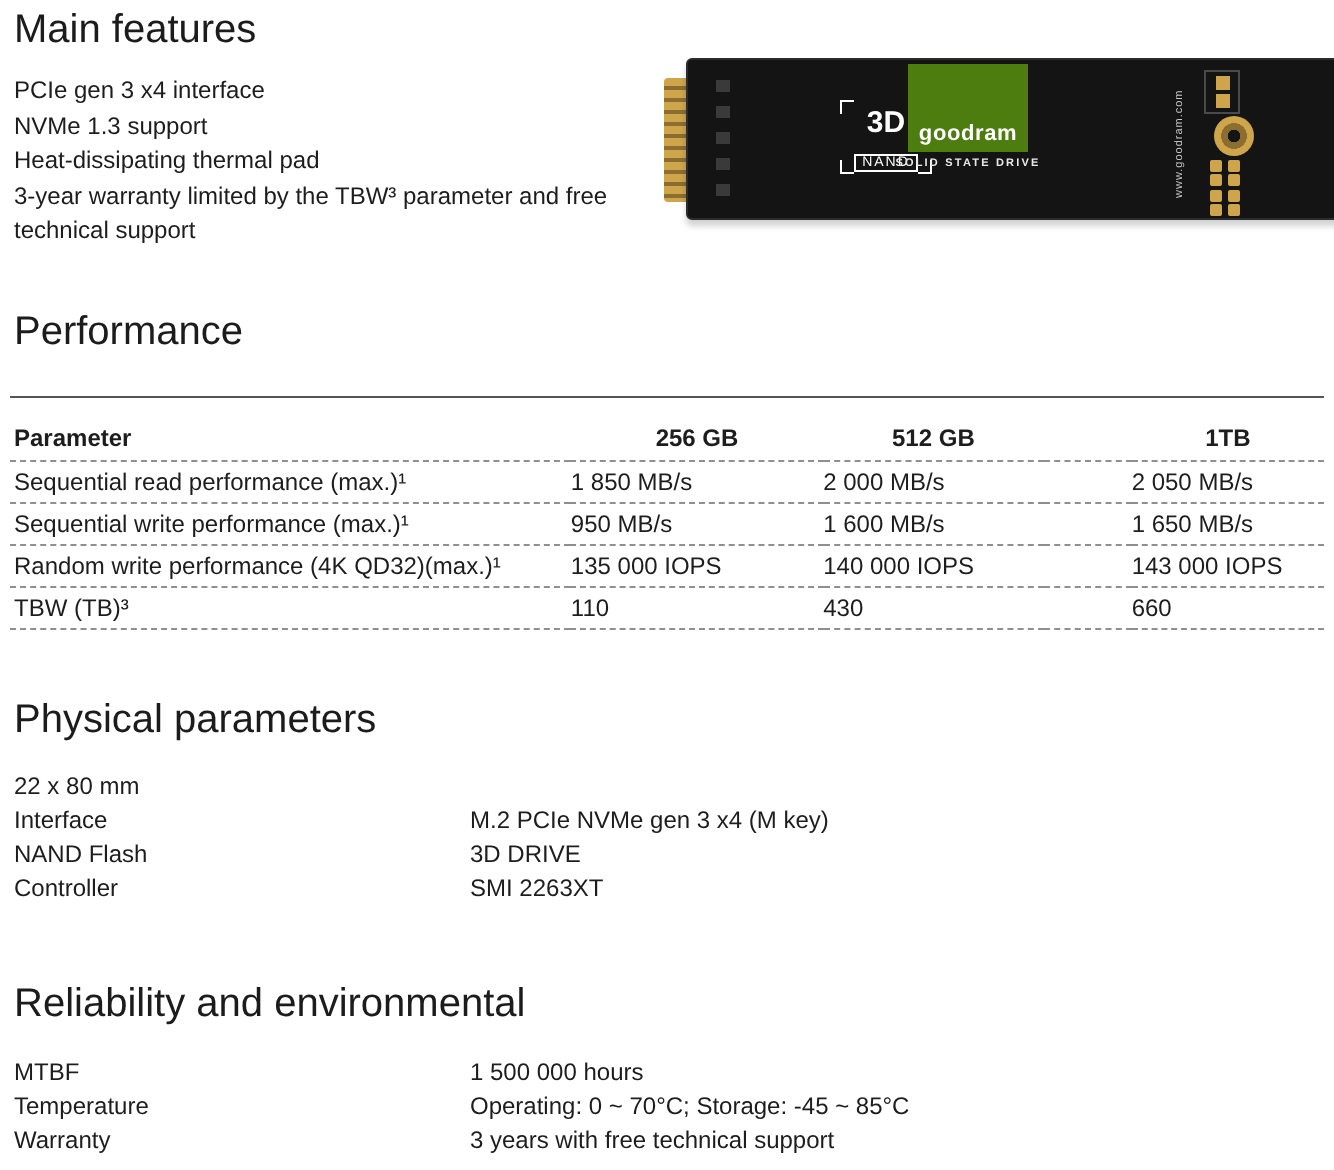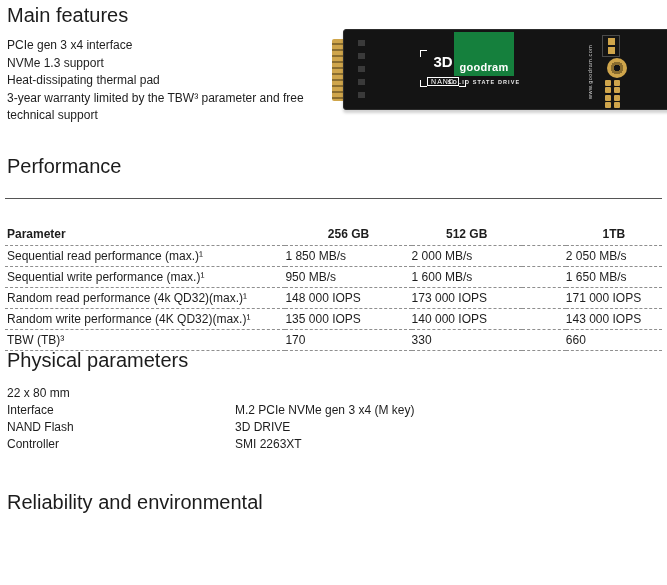--- a/index.html
+++ b/index.html
@@ -13,21 +13,21 @@
   #title-physical     { top:349px; }
   #title-reliability  { top:491px; }
 
   .features { position:absolute; left:7px; top:37px; width:302px; font-size:12px; }
   .features .feat { line-height:17.5px; }
 
   
   table.perf { position:absolute; left:5px; top:198px; width:657px;
                border-collapse:collapse; table-layout:fixed; font-size:12px; }
   table.perf th { font-weight:700; border-top:1px solid #555; border-bottom:1px dashed #8f8f8f;
-                  padding:28px 0 4px 0; }
+                  padding:13px 0 4px 0; }
   table.perf td { border-bottom:1px dashed #8f8f8f; height:21px; line-height:20px; padding:0; }
   table.perf .param { text-align:left; padding-left:2px; }
   table.perf .num   { }
 
   
   .kv { position:absolute; left:7px; font-size:12px; }
   #kv-physical   { top:385px; }
   #kv-reliability{ top:528px; }
   .kv .row { line-height:17px; display:flex; }
   .kv .k { width:228px; flex:0 0 228px; }
@@ -45,21 +45,21 @@
   .nand-badge { position:absolute; left:76px; top:20px; width:46px; height:37px;
              color:#fff; text-align:center; }
   .nand-badge .corner { position:absolute; width:7px; height:7px; }
   .corner.tl { left:0; top:0; border-left:1px solid #fff; border-top:1px solid #fff; }
   .corner.tr { right:0; top:0; border-right:1px solid #fff; border-top:1px solid #fff; }
   .corner.bl { left:0; bottom:0; border-left:1px solid #fff; border-bottom:1px solid #fff; }
   .corner.br { right:0; bottom:0; border-right:1px solid #fff; border-bottom:1px solid #fff; }
   .nand-3d   { font-size:15px; font-weight:700; line-height:17px; padding-top:3px; }
   .nand-nand { display:inline-block; font-size:7px; letter-spacing:1px; border:1px solid #fff;
                padding:0 3px; margin-top:1px; }
-  .ssd-label-blue { position:absolute; left:110px; top:2px; width:60px; height:44px; background:#15803d;
+  .ssd-label-blue { position:absolute; left:110px; top:2px; width:60px; height:44px; background:#4d7c0f;
                display:flex; align-items:flex-end; justify-content:center; }
   .ssd-brand { color:#fff; font-size:11px; font-weight:700; letter-spacing:.3px; padding-bottom:3px; }
   .ssd-subtitle { position:absolute; left:90px; top:49px; width:100px; text-align:center;
                color:#e8e8e8; font-size:5.5px; letter-spacing:1.1px; font-weight:700; }
   .ssd-sidetext { position:absolute; left:243px; top:8px; height:68px; color:#c8c8c8; font-size:5.5px;
                writing-mode:vertical-rl; transform:rotate(180deg); text-align:center; letter-spacing:.5px; }
   .ssd-padbox { position:absolute; left:258px; top:5px; width:18px; height:22px; border:1px solid #4a4a4a;
                display:flex; flex-direction:column; align-items:center; justify-content:space-evenly; }
   .ssd-padbox .pad { width:7px; height:7px; background:#cfa54b; }
   .ssd-hole { position:absolute; left:263px; top:28px; width:20px; height:20px; border-radius:50%;
@@ -145,37 +145,30 @@
         <td class="num">2 050 MB/s</td>
       </tr>
       <tr>
         <td class="param">Sequential write performance (max.)¹</td>
         <td class="num">950 MB/s</td>
         <td class="num">1 600 MB/s</td>
         <td class="num"></td>
         <td class="num">1 650 MB/s</td>
       </tr>
       <tr>
-        <td class="param">Random read performance (4k QD32)(max.)¹</td>
-        <td class="num">148 000 IOPS</td>
-        <td class="num">173 000 IOPS</td>
-        <td class="num"></td>
-        <td class="num">171 000 IOPS</td>
-      </tr>
-      <tr>
         <td class="param">Random write performance (4K QD32)(max.)¹</td>
         <td class="num">135 000 IOPS</td>
         <td class="num">140 000 IOPS</td>
         <td class="num"></td>
         <td class="num">143 000 IOPS</td>
       </tr>
       <tr>
         <td class="param">TBW (TB)³</td>
-        <td class="num">170</td>
-        <td class="num">330</td>
+        <td class="num">110</td>
+        <td class="num">430</td>
         <td class="num"></td>
         <td class="num">660</td>
       </tr>
     </tbody>
   </table>
 
   <div class="section-title" id="title-physical">Physical parameters</div>
 
   <div class="kv" id="kv-physical">
     <div class="row">
@@ -190,14 +183,28 @@
       <span class="v">3D DRIVE</span>
     </div>
     <div class="row">
       <span class="k">Controller</span>
       <span class="v">SMI 2263XT</span>
     </div>
   </div>
 
   <div class="section-title" id="title-reliability">Reliability and environmental</div>
 
+  <div class="kv" id="kv-reliability">
+    <div class="row">
+      <span class="k">MTBF</span>
+      <span class="v">1 500 000 hours</span>
+    </div>
+    <div class="row">
+      <span class="k">Temperature</span>
+      <span class="v">Operating: 0 ~ 70°C; Storage: -45 ~ 85°C</span>
+    </div>
+    <div class="row">
+      <span class="k">Warranty</span>
+      <span class="v">3 years with free technical support</span>
+    </div>
+  </div>
 
 </div>
 
 </body></html>

